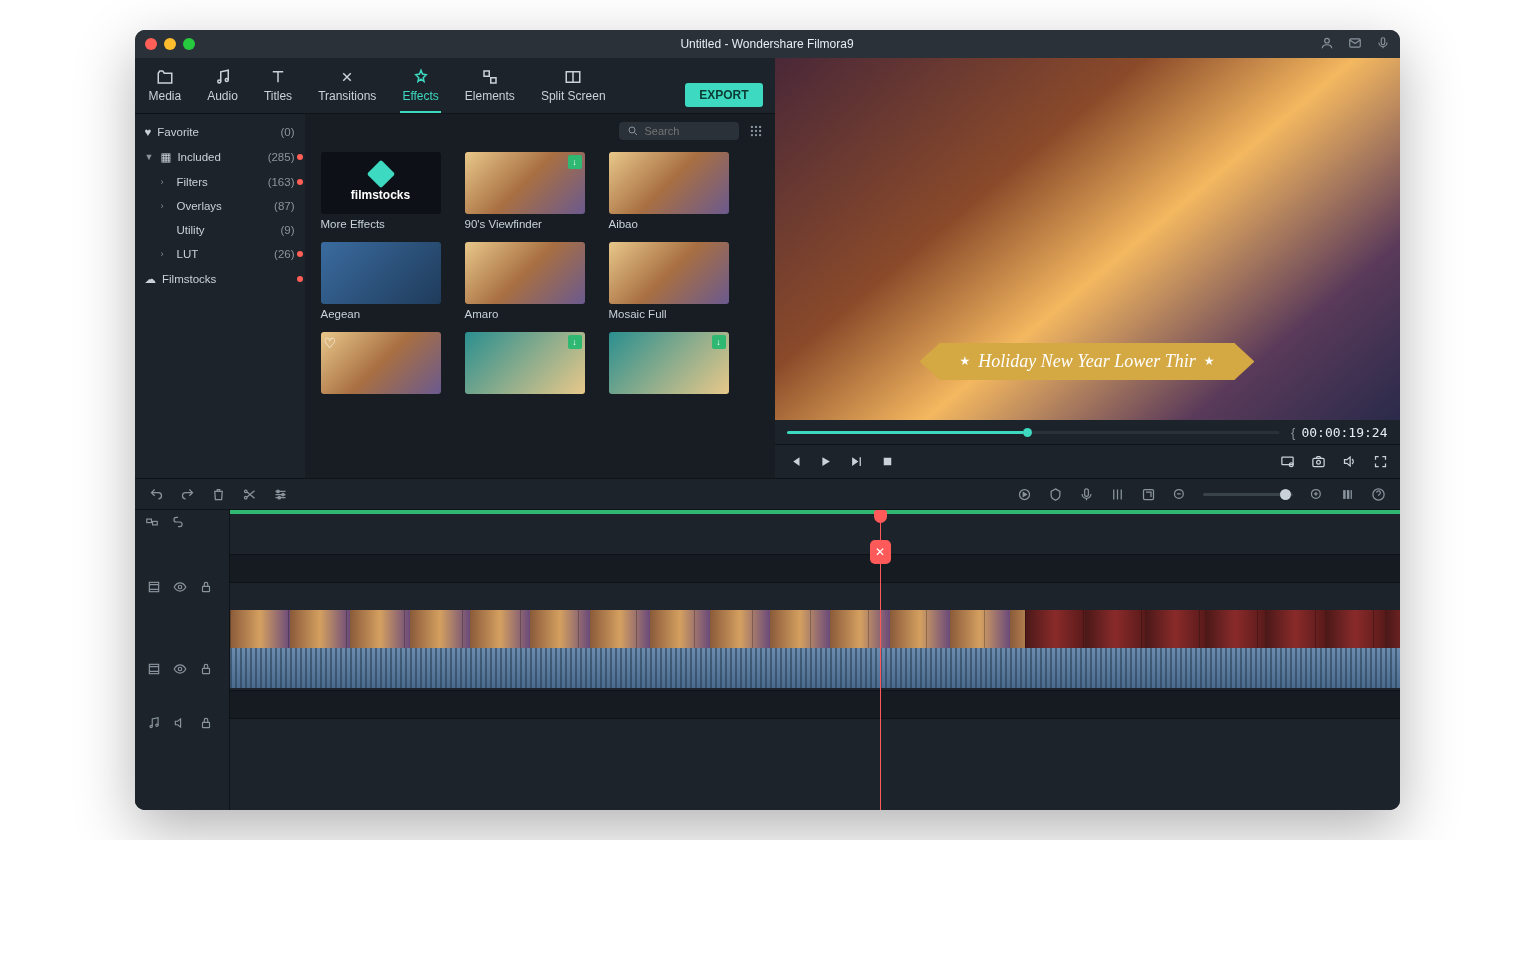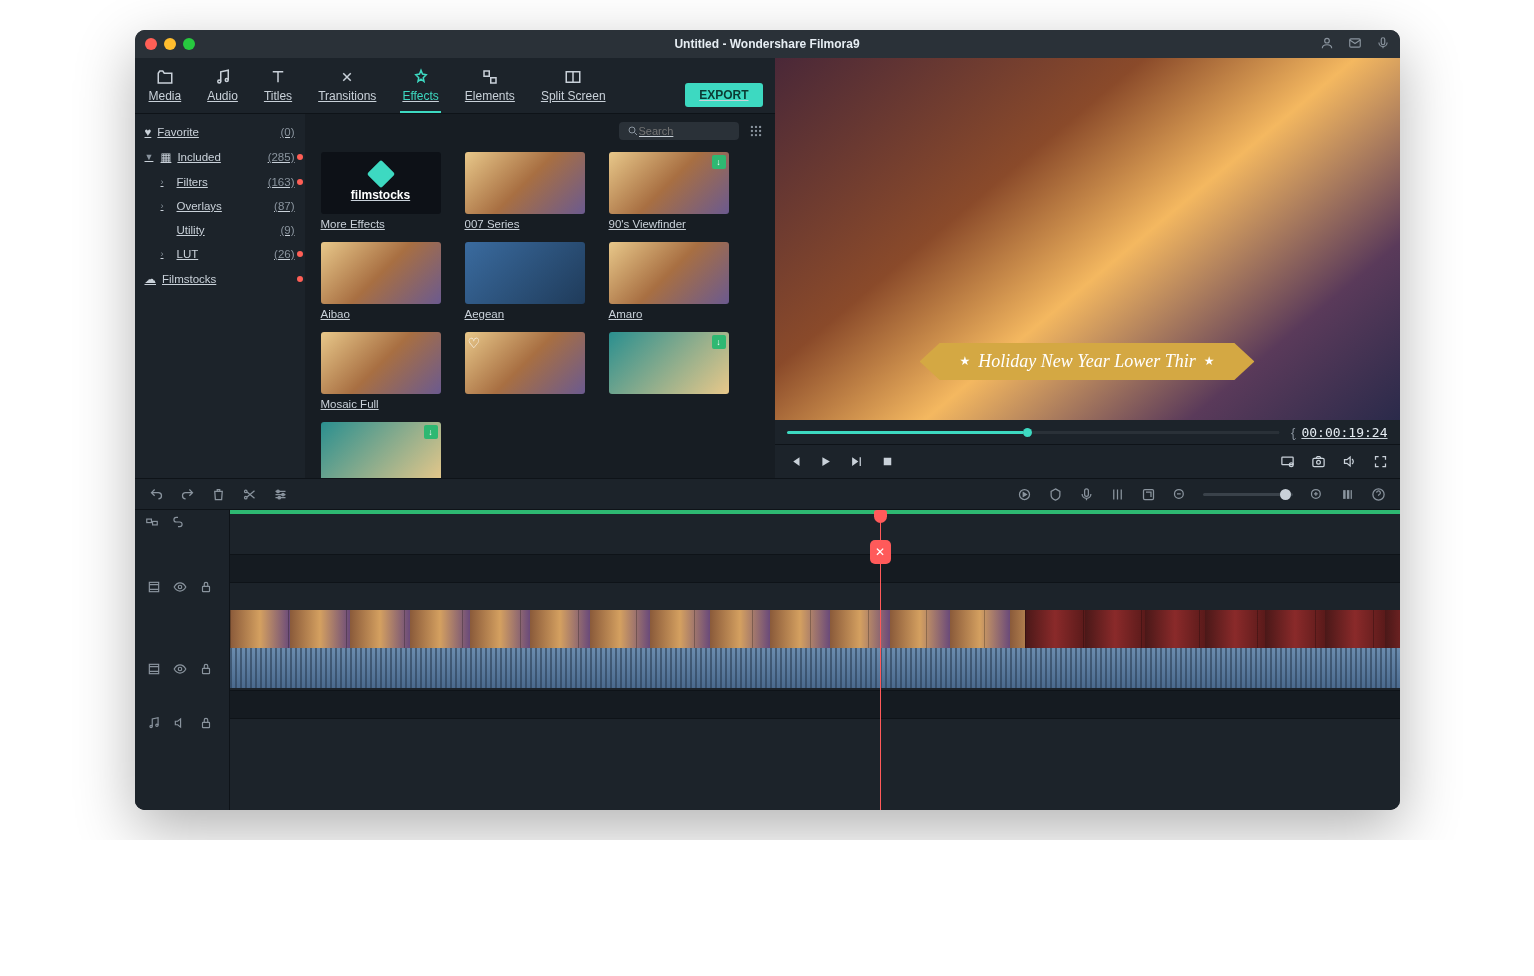--- a/index.html
+++ b/index.html
@@ -1,44 +1,44 @@
 <!DOCTYPE html>
 <html><head>
 <meta charset="utf-8">
 <style>
 * { margin: 0; padding: 0; box-sizing: border-box; }
 body { font-family: -apple-system, "Helvetica Neue", Arial, sans-serif; background: #fff; display: flex; justify-content: center; padding: 30px; }
 .window { width: 1265px; height: 780px; background: #1c232a; border-radius: 10px; overflow: hidden; box-shadow: 0 20px 60px rgba(0,0,0,.3); display: flex; flex-direction: column; color: #c9d1d9; font-size: 12px; }
-.titlebar { height: 28px; background: #2a3138; display: flex; align-items: center; padding: 0 10px; position: relative; font-weight: bold; }
+.titlebar { height: 28px; background: #2a3138; display: flex; align-items: center; padding: 0 10px; position: relative; }
 .traffic { display: flex; gap: 7px; }
 .dot { width: 12px; height: 12px; border-radius: 50%; }
 .dot.r { background: #ff5f56; } .dot.y { background: #ffbd2e; } .dot.g { background: #27c93f; }
 .title { position: absolute; left: 50%; transform: translateX(-50%); color: #e6edf3; font-size: 12px; }
 .titlebar-right { margin-left: auto; display: flex; gap: 14px; color: #8a949e; }
 .titlebar-right svg { width: 14px; height: 14px; }
 
-.upper { display: flex; height: 420px; text-decoration: underline; }
+.upper { display: flex; height: 420px; }
 .left-panel { width: 640px; display: flex; flex-direction: column; background: #1c232a; }
 .tabs { display: flex; align-items: flex-end; padding: 6px 12px 0; gap: 22px; border-bottom: 1px solid #0e1318; }
 .tab { display: flex; flex-direction: column; align-items: center; gap: 3px; padding: 4px 2px 8px; color: #c9d1d9; cursor: pointer; font-size: 12px; border-bottom: 2px solid transparent; }
 .tab.active { color: #3dd9c1; border-bottom-color: #3dd9c1; }
 .tab svg { width: 18px; height: 18px; }
 .export-btn { margin-left: auto; margin-bottom: 6px; background: #3dd9c1; color: #0b3b33; border: none; border-radius: 3px; padding: 5px 14px; font-weight: 600; font-size: 12px; cursor: pointer; }
 
 .panel-body { flex: 1; display: flex; overflow: hidden; }
 .sidebar { width: 170px; background: #1c232a; padding: 6px 0; font-size: 11.5px; overflow-y: auto; }
 .sb-item { display: flex; align-items: center; padding: 6px 10px; gap: 6px; cursor: pointer; position: relative; }
 .sb-item .count { margin-left: auto; color: #8a949e; }
 .sb-item .reddot { position: absolute; right: 2px; top: 50%; transform: translateY(-50%); width: 6px; height: 6px; border-radius: 50%; background: #ff5f56; }
 .sb-sub { padding-left: 26px; }
 .sb-chev { width: 10px; display: inline-block; color: #8a949e; font-size: 9px; }
 
 .content { flex: 1; display: flex; flex-direction: column; background: #171d23; }
 .content-top { display: flex; align-items: center; padding: 8px 12px; gap: 10px; }
-.searchbox { margin-left: auto; background: #2a3138; border-radius: 4px; padding: 3px 8px; display: flex; align-items: center; width: 120px; }
+.searchbox { margin-left: auto; background: #2a3138; border-radius: 4px; padding: 3px 8px; display: flex; align-items: center; gap: 6px; width: 120px; }
 .searchbox input { background: transparent; border: none; color: #c9d1d9; outline: none; width: 80px; font-size: 11px; }
 .grid-icon { width: 14px; height: 14px; color: #8a949e; }
 
 .effect-grid { flex: 1; overflow-y: auto; padding: 4px 16px 12px; display: grid; grid-template-columns: repeat(3, 120px); gap: 12px 24px; align-content: start; }
 .effect-item { display: flex; flex-direction: column; gap: 4px; cursor: pointer; }
 .thumb { width: 120px; height: 62px; border-radius: 3px; background: linear-gradient(135deg, #e8c88a, #a86f42, #6b5a8f); position: relative; overflow: hidden; }
 .thumb.dark { background: #0d1117; display:flex; align-items:center; justify-content:center; color:#fff; font-weight:700; font-size:12px; flex-direction:column; }
 .thumb.dark .cube { width:20px; height:20px; background:#3dd9c1; transform:rotate(45deg); margin-bottom:4px; border-radius:2px;}
 .thumb.blue { background: linear-gradient(135deg, #3a6b9f, #1f3b5a); }
 .thumb.teal { background: linear-gradient(135deg, #2a8f8f, #e8c88a); }
@@ -239,24 +239,20 @@
           </div>
           <div class="effect-grid" id="effect-grid">
               <div class="effect-item">
                 <div class="thumb dark">
                   <div class="cube"></div>
                   <div>filmstocks</div>
                 </div>
                 <div class="effect-label">More Effects</div>
               </div>
               <div class="effect-item">
-                <div class="thumb"></div>
-                <div class="effect-label">007 Series</div>
-              </div>
-              <div class="effect-item">
                 <div class="thumb">
                   <div class="dl-badge">↓</div>
                 </div>
                 <div class="effect-label">90's Viewfinder</div>
               </div>
               <div class="effect-item">
                 <div class="thumb"></div>
                 <div class="effect-label">Aibao</div>
               </div>
               <div class="effect-item">

